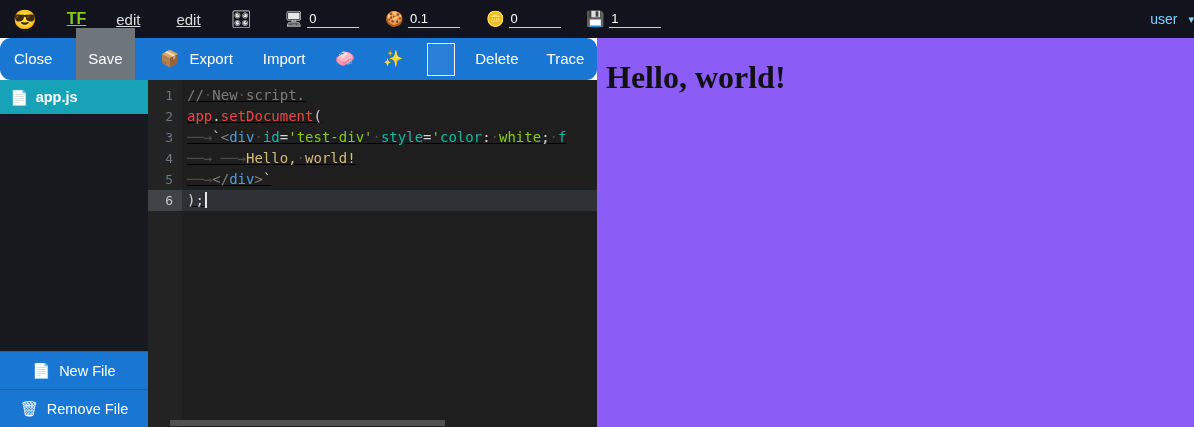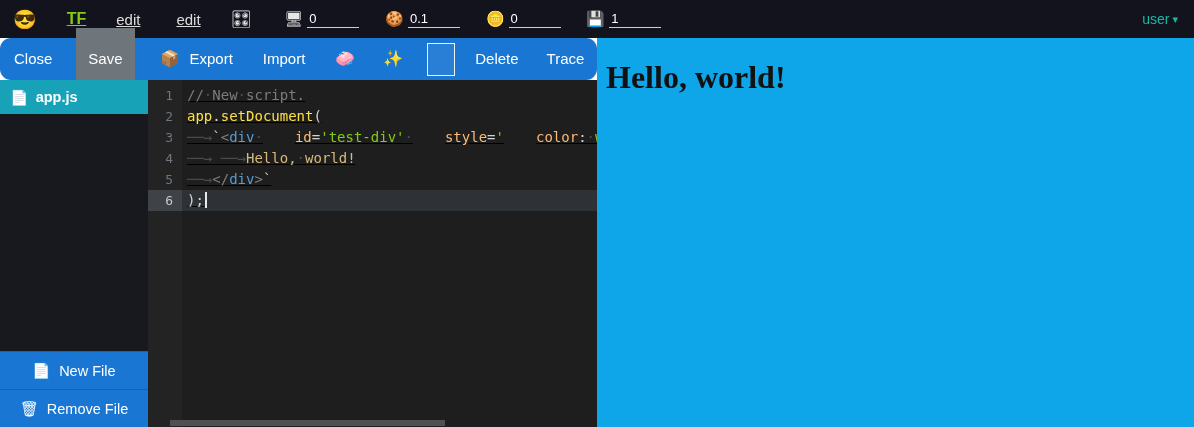--- a/index.html
+++ b/index.html
@@ -15,22 +15,22 @@
            text-decoration:underline; cursor:pointer; }
   .navlink { font-size:15px; color:#dcdcdc; text-decoration:underline; cursor:pointer; }
   .navlink.apps { margin-left:30px; }
   .navlink.edit { margin-left:36px; }
   .panel-icon { margin-left:30px; font-size:17px; cursor:pointer; }
   .stats { display:flex; margin-left:32px; gap:26px; align-items:flex-end; }
   .stat { display:flex; align-items:flex-end; }
   .stat-icon { font-size:15px; margin-right:4px; line-height:1.1; }
   .stat-value { display:inline-block; width:52px; border-bottom:1px solid #cfcfcf;
                 font-size:13px; color:#ffffff; padding:0 2px 1px 2px; }
-  .user { margin-left:auto; margin-right:16px; font-size:14px; color:#14b8a6;
-          cursor:pointer; display:flex; align-items:center; gap:3px; }
+  .user { margin-left:auto; font-size:14px; color:#7dd3fc;
+          cursor:pointer; display:flex; align-items:center; gap:11px; }
   .user .caret-down { font-size:11px; }
 
   
   .toolbar { position:absolute; left:0; top:38px; width:597px; height:42px;
              background:var(--accent,#1976d2); display:flex; align-items:center;border-radius:11px; }
   .tbtn { font-family:inherit; font-size:15px; color:#ffffff; background:transparent;
           border:none; padding:8px 2px; cursor:pointer; line-height:1.2; }
   .tbtn.emoji { font-size:16px; }
   .btn-close { margin-left:12px; }
   .btn-save  { margin-left:22px; background:var(--save-bg,#6e757b); padding:22px 12px; }
@@ -68,37 +68,37 @@
   .gutter-strip { position:absolute; left:0; top:0; width:34px; height:100%;
                   background:#232324; }
   .code-lines { position:relative; padding-top:5px; }
   .code-line { display:flex; height:21px; line-height:21px; white-space:pre; cursor:text; }
   .code-line.active { background:#2e3136; }
   .line-num { flex:0 0 34px; width:34px; text-align:right; padding-right:9px;
               color:#6e7681; font-size:13px; }
   .code-line.active .line-num { background:#3f4347; color:#c8c8c8; }
   .line-content { flex:1; overflow:hidden; padding-left:5px;text-decoration:underline; }
   .tok-comment { color:#7c7c7c; }
-  .tok-red     { color:#fde047; }
+  .tok-red     { color:#ef4444; }
   .tok-punct   { color:#d4d4d4; }
   .tok-br      { color:#808080; }
   .tok-tag     { color:#569cd6; }
-  .tok-attr    { color:#fdba74;margin-left:32px; }
+  .tok-attr    { color:#14b8a6; }
   .tok-str     { color:#84cc16; }
   .tok-stry    { color:#d7ba7d; }
   .tok-ws      { color:#4d4d4d; }
   .caret { display:inline-block; width:2px; height:16px; background:#e8e8e8;
            vertical-align:-3px; margin-left:1px; }
   .hscroll { position:absolute; left:0; bottom:0; width:100%; height:8px; }
   .hscroll .thumb { position:absolute; left:22px; bottom:1px; width:275px; height:6px;
                     background:#505050; cursor:pointer; }
 
   
   .preview { position:absolute; left:597px; top:38px; width:597px; height:389px;
-             background:#0ea5e9; color:#111; overflow:hidden; }
+             background:#8b5cf6; color:#111; overflow:hidden; }
   .preview h1 { font-family:"Liberation Serif","DejaVu Serif",serif; font-size:32px;
                 font-weight:700; margin:21px 0 0 9px; }
 </style>
 </head>
 <body>
 
 <div id="app">
 
   <header class="topbar">
     <span class="logo">😎</span>

